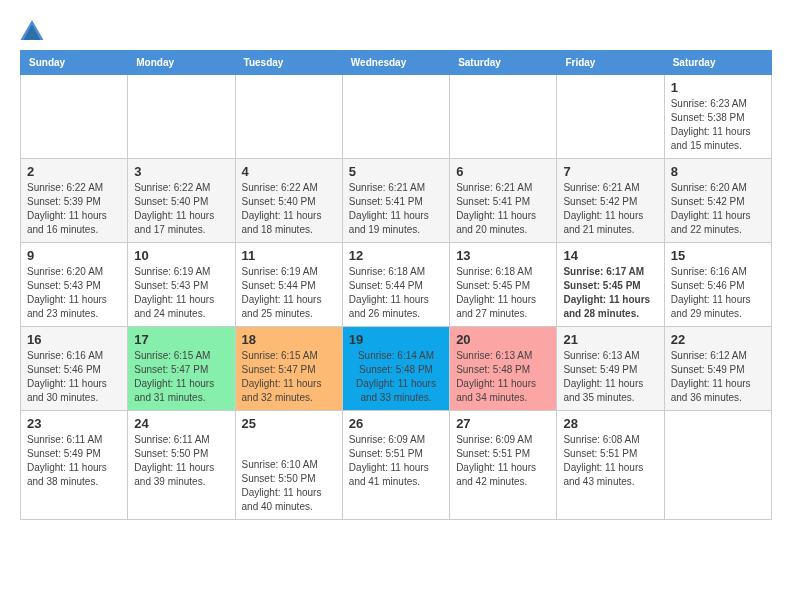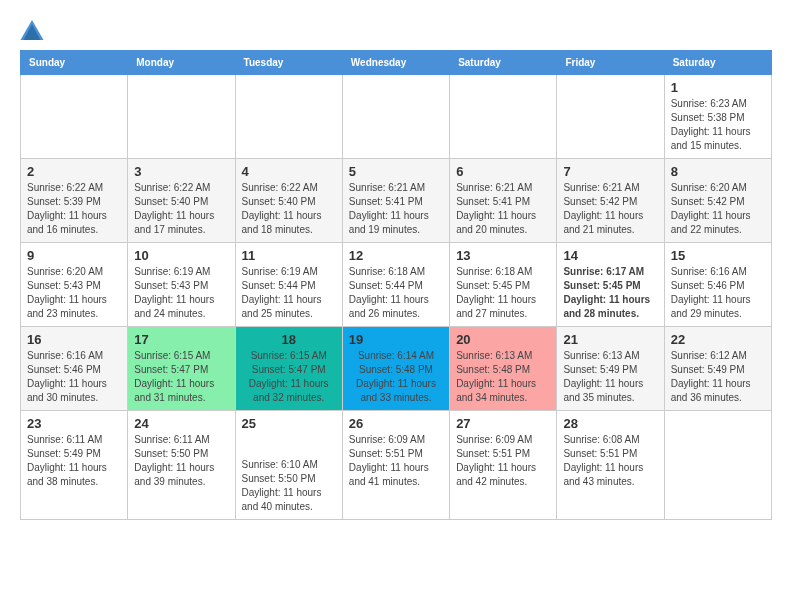--- a/index.html
+++ b/index.html
@@ -216,21 +216,21 @@
           <div class="day-info" style="white-space: pre-line;">Sunrise: 6:16 AM
 Sunset: 5:46 PM
 Daylight: 11 hours and 30 minutes.</div>
         </td>
         <td style="background: #86efac;">
           <div class="day-number">17</div>
           <div class="day-info" style="white-space: pre-line;">Sunrise: 6:15 AM
 Sunset: 5:47 PM
 Daylight: 11 hours and 31 minutes.</div>
         </td>
-        <td style="background: #14b8a6; text-align: center;">
+        <td style="background: #fdba74;">
           <div class="day-number">18</div>
           <div class="day-info" style="white-space: pre-line;">Sunrise: 6:15 AM
 Sunset: 5:47 PM
 Daylight: 11 hours and 32 minutes.</div>
         </td>
         <td style="background: #0ea5e9;">
           <div class="day-number">19</div>
           <div class="day-info" style="white-space: pre-line; text-align: center;">Sunrise: 6:14 AM
 Sunset: 5:48 PM
 Daylight: 11 hours and 33 minutes.</div>

